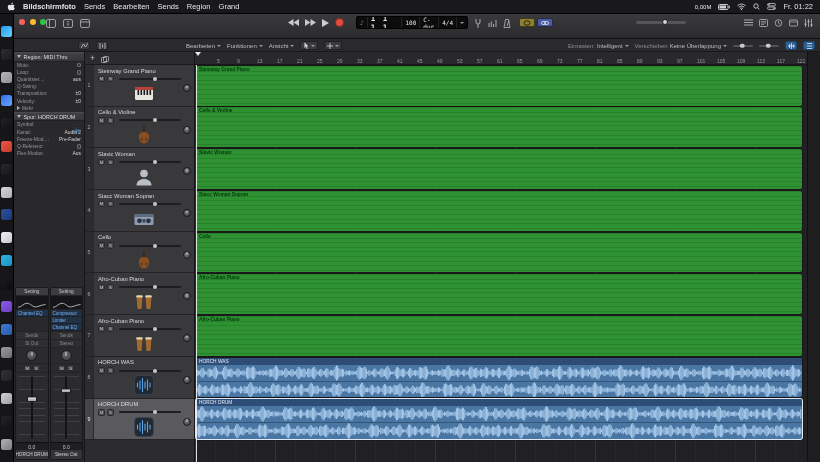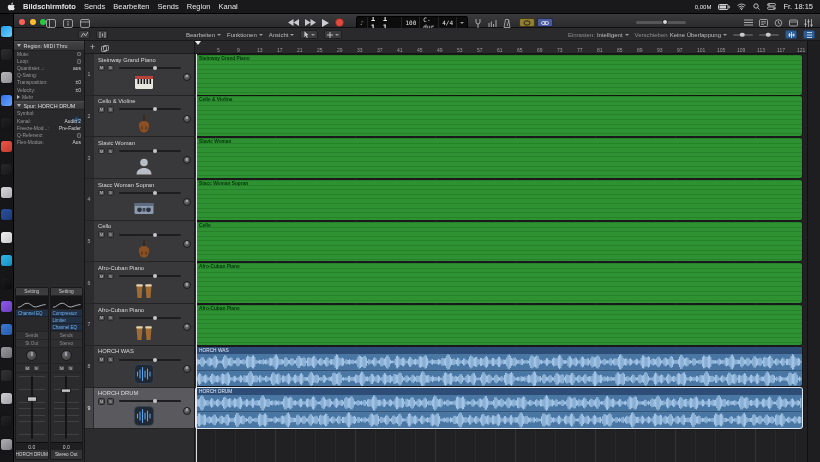--- a/index.html
+++ b/index.html
@@ -16,21 +16,21 @@
 .apple-logo{width:8px;height:10px;display:block;}
 
 
 .dock{position:absolute;left:0;top:14px;bottom:0;width:14px;background:rgba(22,22,24,.94);border-right:1px solid #000;display:flex;flex-direction:column;align-items:center;justify-content:space-evenly;z-index:55;}
 .dock-icon{width:11px;height:11px;border-radius:2.5px;box-shadow:0 0 1px rgba(0,0,0,.9);}
 
 
 .window{position:absolute;left:14px;top:14px;right:0;bottom:0;display:flex;flex-direction:column;background:#232325;}
 
 
-.controlbar{position:relative;height:14px;background:linear-gradient(#3a3a3c,#2b2b2d);border-bottom:1px solid #101012;flex:none;}
+.controlbar{position:relative;height:25px;background:linear-gradient(#3a3a3c,#2b2b2d);border-bottom:1px solid #101012;flex:none;}
 .lights{position:absolute;left:5px;top:5px;display:flex;gap:4.5px;}
 .light{width:6px;height:6px;border-radius:50%;}
 .cb-left{position:absolute;left:32px;top:4px;display:flex;gap:7px;}
 .cb-mid{position:absolute;left:460px;top:4px;display:flex;gap:6px;align-items:center;}
 .cb-right{position:absolute;right:7px;top:4px;display:flex;gap:6px;}
 .tbt{display:flex;align-items:center;justify-content:center;height:10px;}
 .pill{height:9px;border-radius:2px;display:flex;align-items:center;justify-content:center;padding:0 3px;border:1px solid rgba(0,0,0,.55);}
 .pill.cycle{background:#8f7f33;}
 .pill.link{background:#4c5a9e;}
 .lcd{position:absolute;left:342px;top:2px;width:112px;height:13px;background:#0c0c0d;border:1px solid #000;border-radius:2px;display:flex;align-items:stretch;color:#e6e6e8;overflow:hidden;}
@@ -133,21 +133,21 @@
     <span class="mb-ic">
       <svg class="apple-logo" viewBox="0 0 10 12">
           <path fill="#e8e8ea" d="M8.3 6.6c0-1.5 1.2-2.2 1.3-2.3-.7-1-1.8-1.2-2.2-1.2-.9-.1-1.8.6-2.3.6-.5 0-1.2-.6-2-.6C2.1 3.1 1 4 1 5.9c0 1.1.4 2.3 1 3.1.5.7 1 1.3 1.7 1.3.7 0 .9-.4 1.8-.4s1.1.4 1.8.4c.8 0 1.2-.7 1.7-1.4.5-.8.7-1.5.7-1.6 0 0-1.4-.5-1.4-2.7zM6.8 2.2c.4-.5.6-1.1.6-1.8-.6 0-1.2.4-1.6.9-.4.4-.7 1-.6 1.7.6.1 1.2-.3 1.6-.8z"></path>
         </svg>
     </span>
     <span class="mi app">Bildschirmfoto</span>
     <span class="mi">Sends</span>
     <span class="mi">Bearbeiten</span>
     <span class="mi">Sends</span>
     <span class="mi">Region</span>
-    <span class="mi">Kanal</span>
+    <span class="mi">Grand</span>
     <span class="mb-spacer"></span>
     <div class="mb-right">
       <span class="mi" style="font-size:6px">0,00M</span>
       <span class="mb-ic">
         <svg width="12" height="6" viewBox="0 0 12 6">
             <rect x="0.5" y="0.5" width="9.5" height="5" rx="1" stroke="#cfcfd2" fill="none"></rect>
             <rect x="1.5" y="1.5" width="6.5" height="3" fill="#cfcfd2"></rect>
             <rect x="10.7" y="1.8" width="1" height="2.4" fill="#cfcfd2"></rect>
           </svg>
       </span>
@@ -164,21 +164,21 @@
           </svg>
       </span>
       <span class="mb-ic">
         <svg width="9" height="7" viewBox="0 0 9 7">
             <rect x="0.5" y="0.5" width="8" height="2.4" rx="1.2" stroke="#cfcfd2" fill="none" stroke-width="0.8"></rect>
             <rect x="0.5" y="4" width="8" height="2.4" rx="1.2" stroke="#cfcfd2" fill="none" stroke-width="0.8"></rect>
             <circle cx="2" cy="1.7" r="0.8" fill="#cfcfd2"></circle>
             <circle cx="7" cy="5.2" r="0.8" fill="#cfcfd2"></circle>
           </svg>
       </span>
-      <span class="mi">Fr. 18:15</span>
+      <span class="mi">Fr. 01:22</span>
     </div>
   </div>
 
   <div class="dock">
       <div class="dock-icon" style="background: linear-gradient(140deg, rgb(30, 155, 240), rgb(110, 208, 247));"></div>
       <div class="dock-icon" style="background: linear-gradient(140deg, rgb(46, 46, 48), rgb(27, 27, 29));"></div>
       <div class="dock-icon" style="background: linear-gradient(140deg, rgb(184, 184, 188), rgb(142, 142, 147));"></div>
       <div class="dock-icon" style="background: linear-gradient(140deg, rgb(47, 111, 237), rgb(106, 164, 247));"></div>
       <div class="dock-icon" style="background: linear-gradient(140deg, rgb(35, 35, 37), rgb(17, 17, 19));"></div>
       <div class="dock-icon" style="background: linear-gradient(140deg, rgb(240, 85, 69), rgb(192, 58, 46));"></div>

